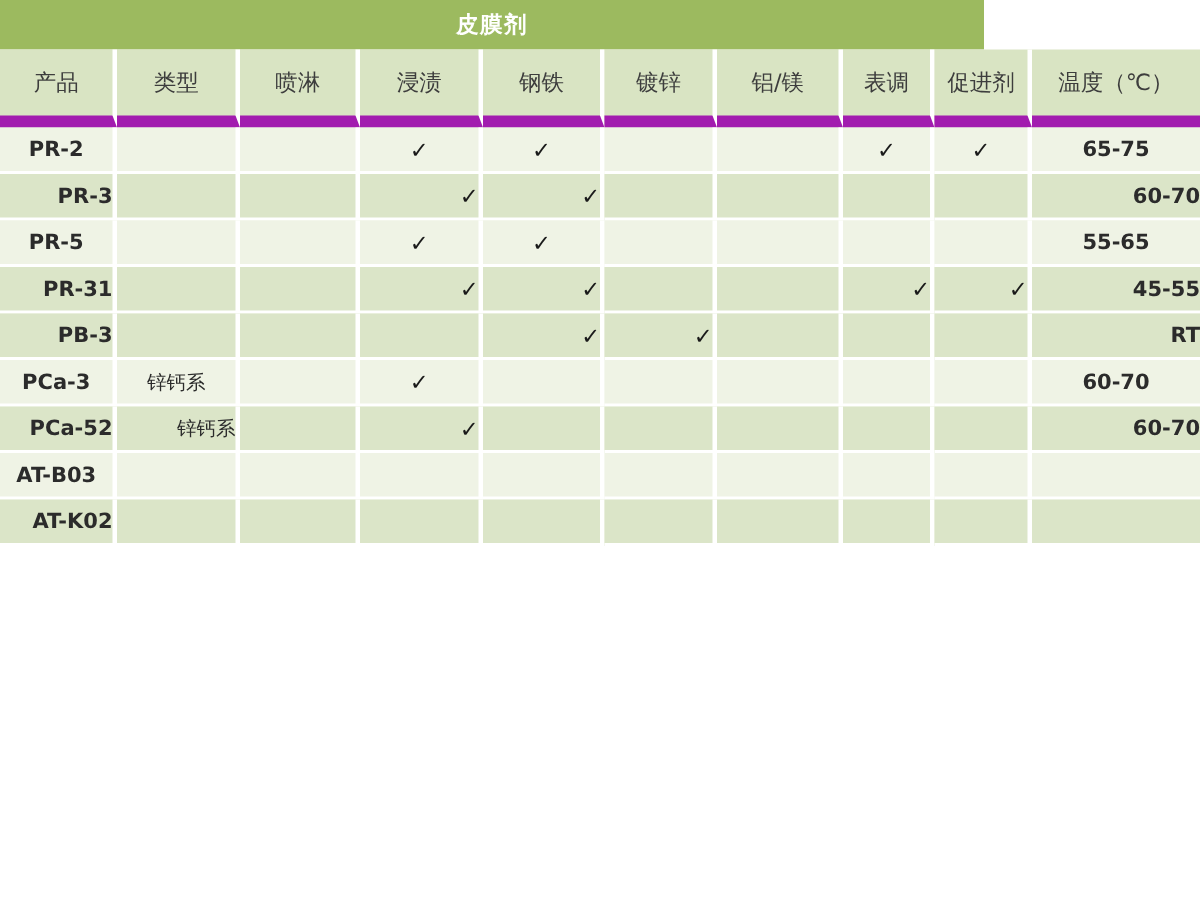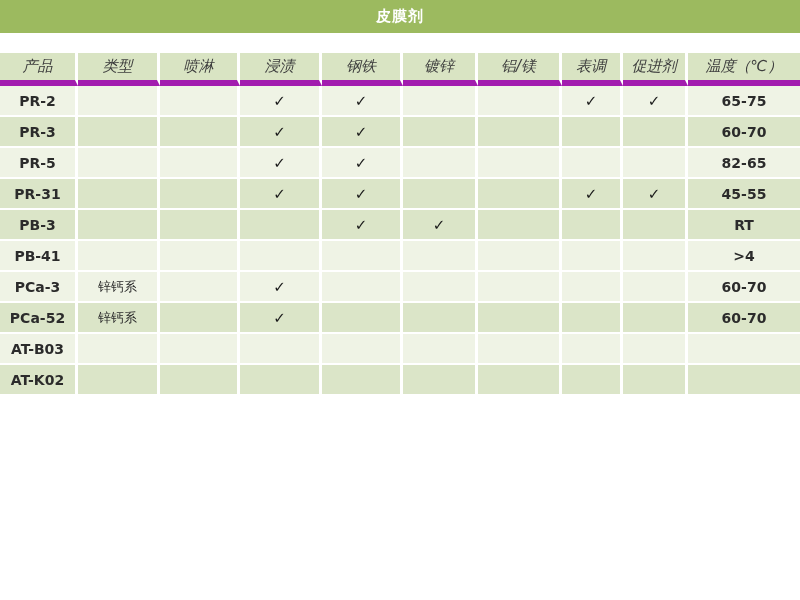--- a/index.html
+++ b/index.html
@@ -13,73 +13,72 @@
   }
   * { box-sizing: border-box; }
   html, body {
     margin: 0; padding: 0;
     width: 800px; height: 600px;
     background: #ffffff;
     font-family: "DejaVu Sans", "Liberation Sans", sans-serif;
   }
   .slide { width: 800px; height: 600px; overflow: hidden; background: #ffffff; }
   .title-bar {
-    width: 800px; height: 33px;
+    width: 656px; height: 33px;
     background: var(--title-bg);
     color: var(--title-text);
     display: flex; align-items: center; justify-content: center;
     font-size: 15px; font-weight: bold;
-    margin-bottom: 20px;
+    margin-bottom: 0;
     letter-spacing: 1px;
   }
   table.product-table {
     width: 800px;
     border-collapse: separate;
     border-spacing: 0;
     table-layout: fixed;
   }
   col.c0 { width: 78px; }
   col.c1 { width: 82px; }
   col.c2 { width: 80px; }
   col.c3 { width: 82px; }
   col.c4 { width: 81px; }
   col.c5 { width: 75px; }
   col.c6 { width: 84px; }
   col.c7 { width: 61px; }
   col.c8 { width: 65px; }
   col.c9 { width: 112px; }
   th {
     background: var(--header-bg);
-    height: 33px;
+    height: 52px;
     font-size: 15px;
     font-weight: normal;
     color: var(--text-header);
     text-align: center;
     vertical-align: middle;
-    border-bottom: 6px solid #a21caf;
+    border-bottom: 8px solid #a21caf;
     border-right: 3px solid #ffffff;
     padding: 0;
-    font-style: italic;
   }
   th:last-child { border-right: none; margin-top: 33px; }
   td {
     height: 31px;
     border-bottom: 2px solid #ffffff;
     border-right: 3px solid #ffffff;
     text-align: center;
     vertical-align: middle;
     font-size: 14px;
     color: var(--text-dark);
     padding: 0;
     overflow: hidden;
     white-space: nowrap;
   }
   td:last-child { border-right: none; }
   tbody tr.row-light td { background: var(--band-light); }
-  tbody tr.row-dark td { background: var(--band-dark); }
+  tbody tr.row-dark td { background: var(--band-dark); text-align: right; }
   td.cell-product, td.cell-temp { font-weight: bold; font-size: 14px; }
   td.cell-type { font-size: 13px; }
   td.check { font-weight: bold; font-size: 15px; color: #1a1a1a; }
 </style>
 </head>
 <body>
 
 <div class="slide">
   <div class="title-bar">
     <span>皮膜剂</span>
@@ -139,21 +138,21 @@
         <tr class="row-light">
           <td class="cell-product">PR-5</td>
           <td class="cell-type"></td>
           <td></td>
           <td class="check">✓</td>
           <td class="check">✓</td>
           <td></td>
           <td></td>
           <td></td>
           <td></td>
-          <td class="cell-temp">82-65</td>
+          <td class="cell-temp">55-65</td>
         </tr>
         <tr class="row-dark">
           <td class="cell-product">PR-31</td>
           <td class="cell-type"></td>
           <td></td>
           <td class="check">✓</td>
           <td class="check">✓</td>
           <td></td>
           <td></td>
           <td class="check">✓</td>
@@ -164,32 +163,20 @@
           <td class="cell-product">PB-3</td>
           <td class="cell-type"></td>
           <td></td>
           <td></td>
           <td class="check">✓</td>
           <td class="check">✓</td>
           <td></td>
           <td></td>
           <td></td>
           <td class="cell-temp">RT</td>
-        </tr>
-        <tr class="row-light">
-          <td class="cell-product">PB-41</td>
-          <td class="cell-type"></td>
-          <td></td>
-          <td></td>
-          <td></td>
-          <td></td>
-          <td></td>
-          <td></td>
-          <td></td>
-          <td class="cell-temp">&gt;4</td>
         </tr>
         <tr class="row-light">
           <td class="cell-product">PCa-3</td>
           <td class="cell-type">锌钙系</td>
           <td></td>
           <td class="check">✓</td>
           <td></td>
           <td></td>
           <td></td>
           <td></td>

